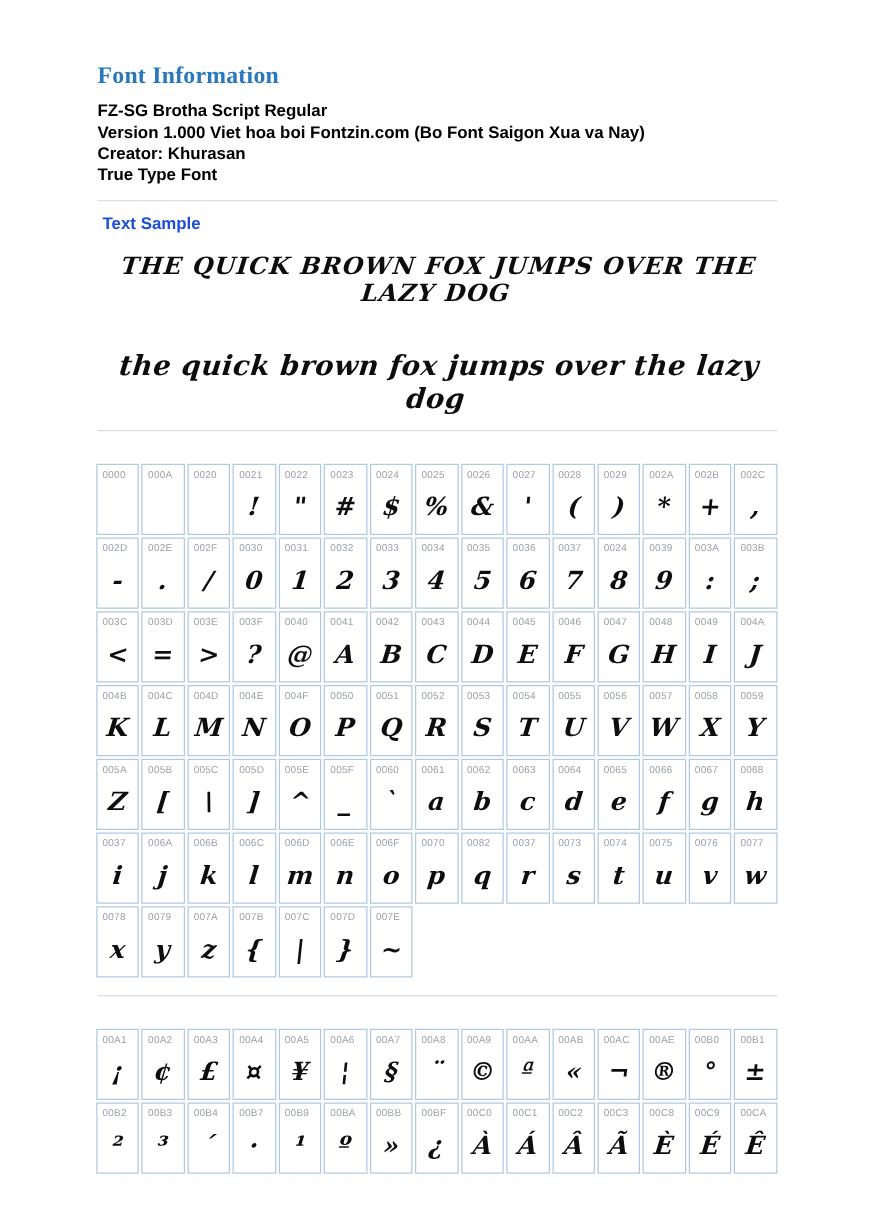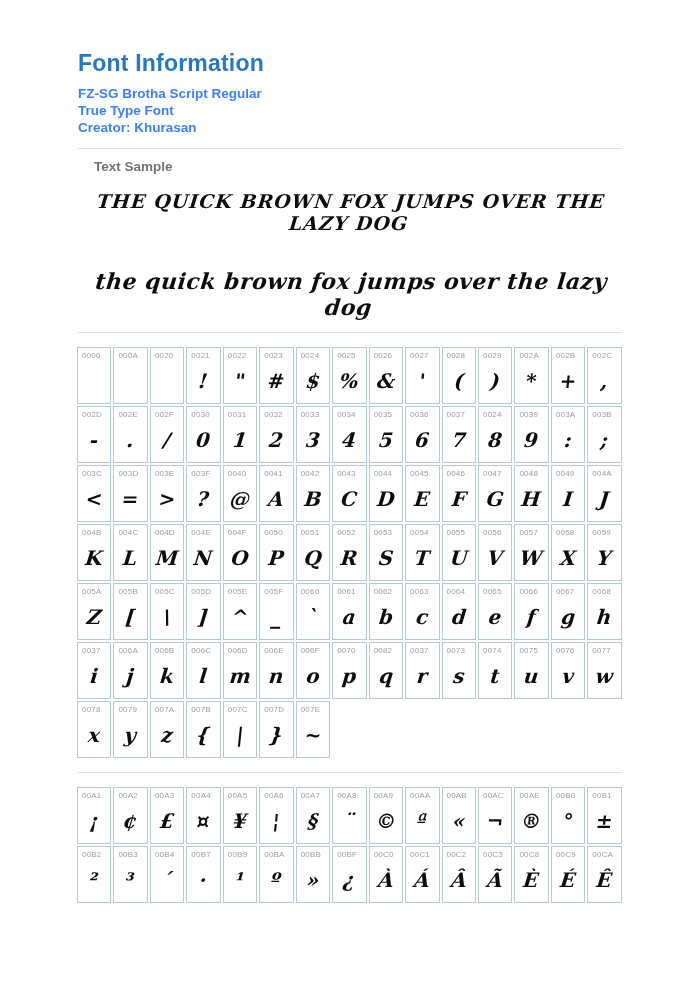--- a/index.html
+++ b/index.html
@@ -8,41 +8,42 @@
     font-family: "Liberation Sans", sans-serif;
     color: #1b1b1b;
     position: relative;
     overflow: hidden;
   }
   .page {
     padding: 50px 74px 0 78px;
   }
   h1.title {
     margin: 0 0 8px 0;
-    font-size: 23px;
+    font-size: 19px;
     font-weight: bold;
     color: #2878be;
     letter-spacing: 0.2px;
+    font-family: Liberation Serif, serif;
   }
   .details div {
     font-size: 13.5px;
     font-weight: bold;
     line-height: 17px;
-    color: #3b82f6;
+    color: #000000;
   }
   hr.divider {
     border: none;
     border-top: 1px solid #d9dfe5;
     margin: 12px 0 0 0;
   }
   h2.section-heading {
-    margin: 10px 0 0 16px;
+    margin: 10px 0 0 4px;
     font-size: 13.5px;
     font-weight: bold;
-    color: #737373;
+    color: #1d4ed8;
   }
   
   .script {
     font-family: "DejaVu Serif", serif;
     font-style: italic;
     font-weight: bold;
     color: #0d0d0d;
     transform: skewX(-6deg);
     display: inline-block;
   }
@@ -50,21 +51,21 @@
   .sample-upper { font-size: 19px; letter-spacing: 1px; }
   .sample-lower-wrap { text-align: center; margin-top: 34px; }
   .sample-lower { font-size: 22px; letter-spacing: 0.5px; }
   .after-samples { margin-top: 28px; }
 
   table.glyph-table {
     border-collapse: separate;
     border-spacing: 2px;
     table-layout: fixed;
     width: 549px;
-    margin-top: 12px;
+    margin-top: 24px;
     margin-left: -3px;
   }
   table.glyph-table td.cell {
     border: 1px solid #b2cadf;
     width: 32px;
     height: 55px;
     vertical-align: top;
     padding: 0;
     background: #ffffff;
   }
@@ -88,22 +89,23 @@
 </style>
 </head>
 <body>
 
 <div class="page">
 
   <h1 class="title">Font Information</h1>
 
   <div class="details">
     <div>FZ-SG Brotha Script Regular</div>
+    <div>Version 1.000 Viet hoa boi Fontzin.com (Bo Font Saigon Xua va Nay)</div>
+    <div>Creator: Khurasan</div>
     <div>True Type Font</div>
-    <div>Creator: Khurasan</div>
   </div>
 
   <hr class="divider">
 
   <h2 class="section-heading">Text Sample</h2>
 
   <div class="sample-upper-wrap">
     <span class="script sample-upper">THE QUICK BROWN FOX JUMPS OVER THE LAZY DOG</span>
   </div>
   <div class="sample-lower-wrap">

